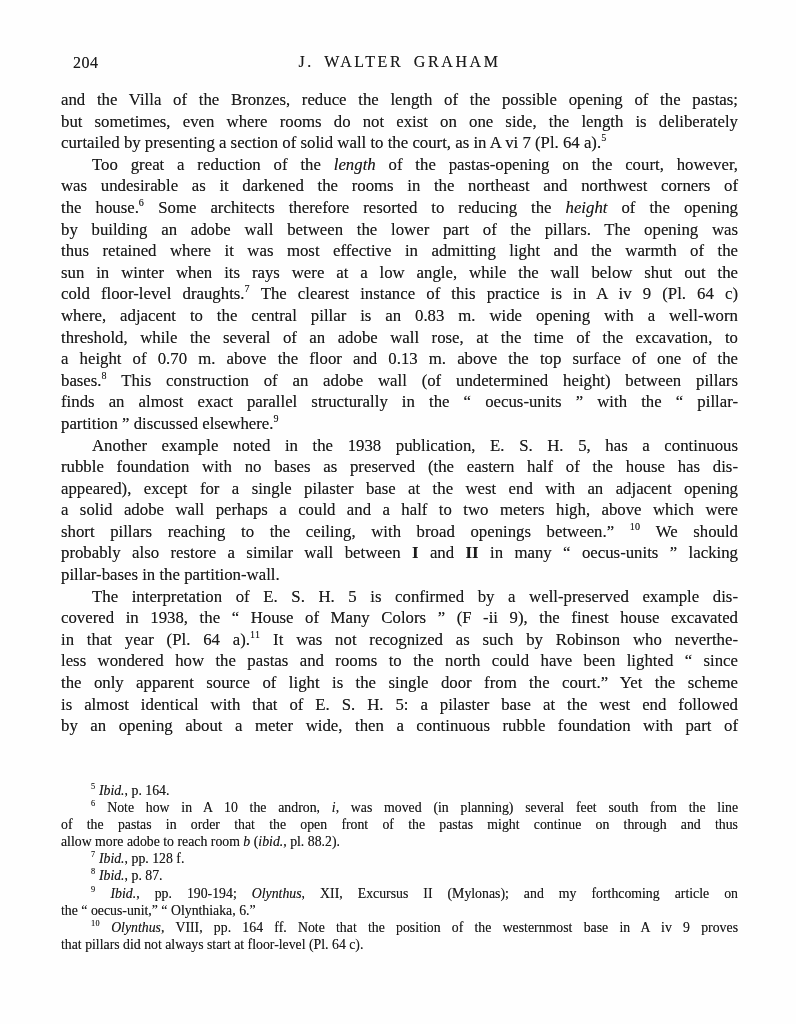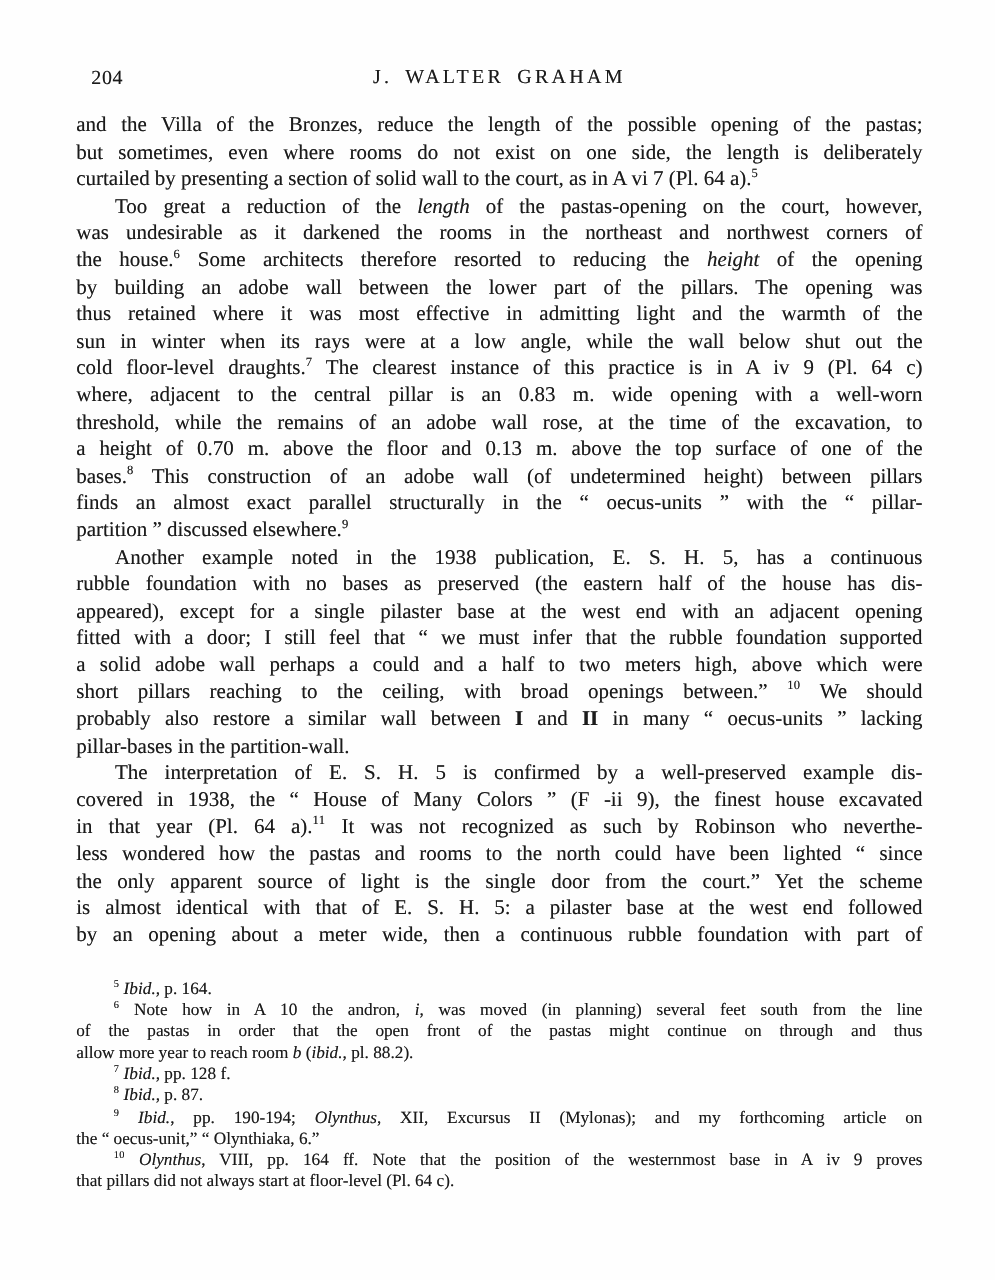--- a/index.html
+++ b/index.html
@@ -94,46 +94,45 @@
       <div class="bline"><span>but sometimes, even where rooms do not exist on one side, the length is deliberately</span></div>
       <div class="bline left"><span>curtailed by presenting a section of solid wall to the court, as in A vi 7 (Pl. 64 a).</span><sup>5</sup></div>
       <div class="bline ind"><span>Too great a reduction of the </span><em>length</em><span> of the pastas-opening on the court, however,</span></div>
       <div class="bline"><span>was undesirable as it darkened the rooms in the northeast and northwest corners of</span></div>
       <div class="bline"><span>the house.</span><sup>6</sup><span> Some architects therefore resorted to reducing the </span><em>height</em><span> of the opening</span></div>
       <div class="bline"><span>by building an adobe wall between the lower part of the pillars. The opening was</span></div>
       <div class="bline"><span>thus retained where it was most effective in admitting light and the warmth of the</span></div>
       <div class="bline"><span>sun in winter when its rays were at a low angle, while the wall below shut out the</span></div>
       <div class="bline"><span>cold floor-level draughts.</span><sup>7</sup><span> The clearest instance of this practice is in A iv 9 (Pl. 64 c)</span></div>
       <div class="bline"><span>where, adjacent to the central pillar is an 0.83 m. wide opening with a well-worn</span></div>
-      <div class="bline"><span>threshold, while the remains of an adobe wall rose, at the time of the excavation, to</span></div>
+      <div class="bline"><span>threshold, while the several of an adobe wall rose, at the time of the excavation, to</span></div>
       <div class="bline"><span>a height of 0.70 m. above the floor and 0.13 m. above the top surface of one of the</span></div>
       <div class="bline"><span>bases.</span><sup>8</sup><span> This construction of an adobe wall (of undetermined height) between pillars</span></div>
       <div class="bline"><span>finds an almost exact parallel structurally in the “ oecus-units ” with the “ pillar-</span></div>
       <div class="bline left"><span>partition ” discussed elsewhere.</span><sup>9</sup></div>
       <div class="bline ind"><span>Another example noted in the 1938 publication, E. S. H. 5, has a continuous</span></div>
       <div class="bline"><span>rubble foundation with no bases as preserved (the eastern half of the house has dis-</span></div>
       <div class="bline"><span>appeared), except for a single pilaster base at the west end with an adjacent opening</span></div>
-      <div class="bline"><span>fitted with a door; I still feel that “ we must infer that the rubble foundation supported</span></div>
       <div class="bline"><span>a solid adobe wall perhaps a could and a half to two meters high, above which were</span></div>
       <div class="bline"><span>short pillars reaching to the ceiling, with broad openings between.” </span><sup>10</sup><span> We should</span></div>
       <div class="bline"><span>probably also restore a similar wall between </span><strong>I</strong><span> and </span><strong>II</strong><span> in many “ oecus-units ” lacking</span></div>
       <div class="bline left"><span>pillar-bases in the partition-wall.</span></div>
       <div class="bline ind"><span>The interpretation of E. S. H. 5 is confirmed by a well-preserved example dis-</span></div>
       <div class="bline"><span>covered in 1938, the “ House of Many Colors ” (F -ii 9), the finest house excavated</span></div>
       <div class="bline"><span>in that year (Pl. 64 a).</span><sup>11</sup><span> It was not recognized as such by Robinson who neverthe-</span></div>
       <div class="bline"><span>less wondered how the pastas and rooms to the north could have been lighted “ since</span></div>
       <div class="bline"><span>the only apparent source of light is the single door from the court.” Yet the scheme</span></div>
       <div class="bline"><span>is almost identical with that of E. S. H. 5: a pilaster base at the west end followed</span></div>
       <div class="bline"><span>by an opening about a meter wide, then a continuous rubble foundation with part of</span></div>
     </div>
   <div class="fn-block" id="footnote-lines">
       <div class="fline ind left"><sup>5</sup><span> </span><em>Ibid.</em><span>, p. 164.</span></div>
       <div class="fline ind"><sup>6</sup><span> Note how in A 10 the andron, </span><em>i</em><span>, was moved (in planning) several feet south from the line</span></div>
       <div class="fline"><span>of the pastas in order that the open front of the pastas might continue on through and thus</span></div>
-      <div class="fline left"><span>allow more year to reach room </span><em>b</em><span> (</span><em>ibid.</em><span>, pl. 88.2).</span></div>
+      <div class="fline left"><span>allow more adobe to reach room </span><em>b</em><span> (</span><em>ibid.</em><span>, pl. 88.2).</span></div>
       <div class="fline ind left"><sup>7</sup><span> </span><em>Ibid.</em><span>, pp. 128 f.</span></div>
       <div class="fline ind left"><sup>8</sup><span> </span><em>Ibid.</em><span>, p. 87.</span></div>
       <div class="fline ind"><sup>9</sup><span> </span><em>Ibid.</em><span>, pp. 190-194; </span><em>Olynthus</em><span>, XII, Excursus II (Mylonas); and my forthcoming article on</span></div>
       <div class="fline left"><span>the “ oecus-unit,” “ Olynthiaka, 6.”</span></div>
       <div class="fline ind"><sup>10</sup><span> </span><em>Olynthus</em><span>, VIII, pp. 164 ff. Note that the position of the westernmost base in A iv 9 proves</span></div>
       <div class="fline left"><span>that pillars did not always start at floor-level (Pl. 64 c).</span></div>
     </div>
 </div>
 
 </body></html>

